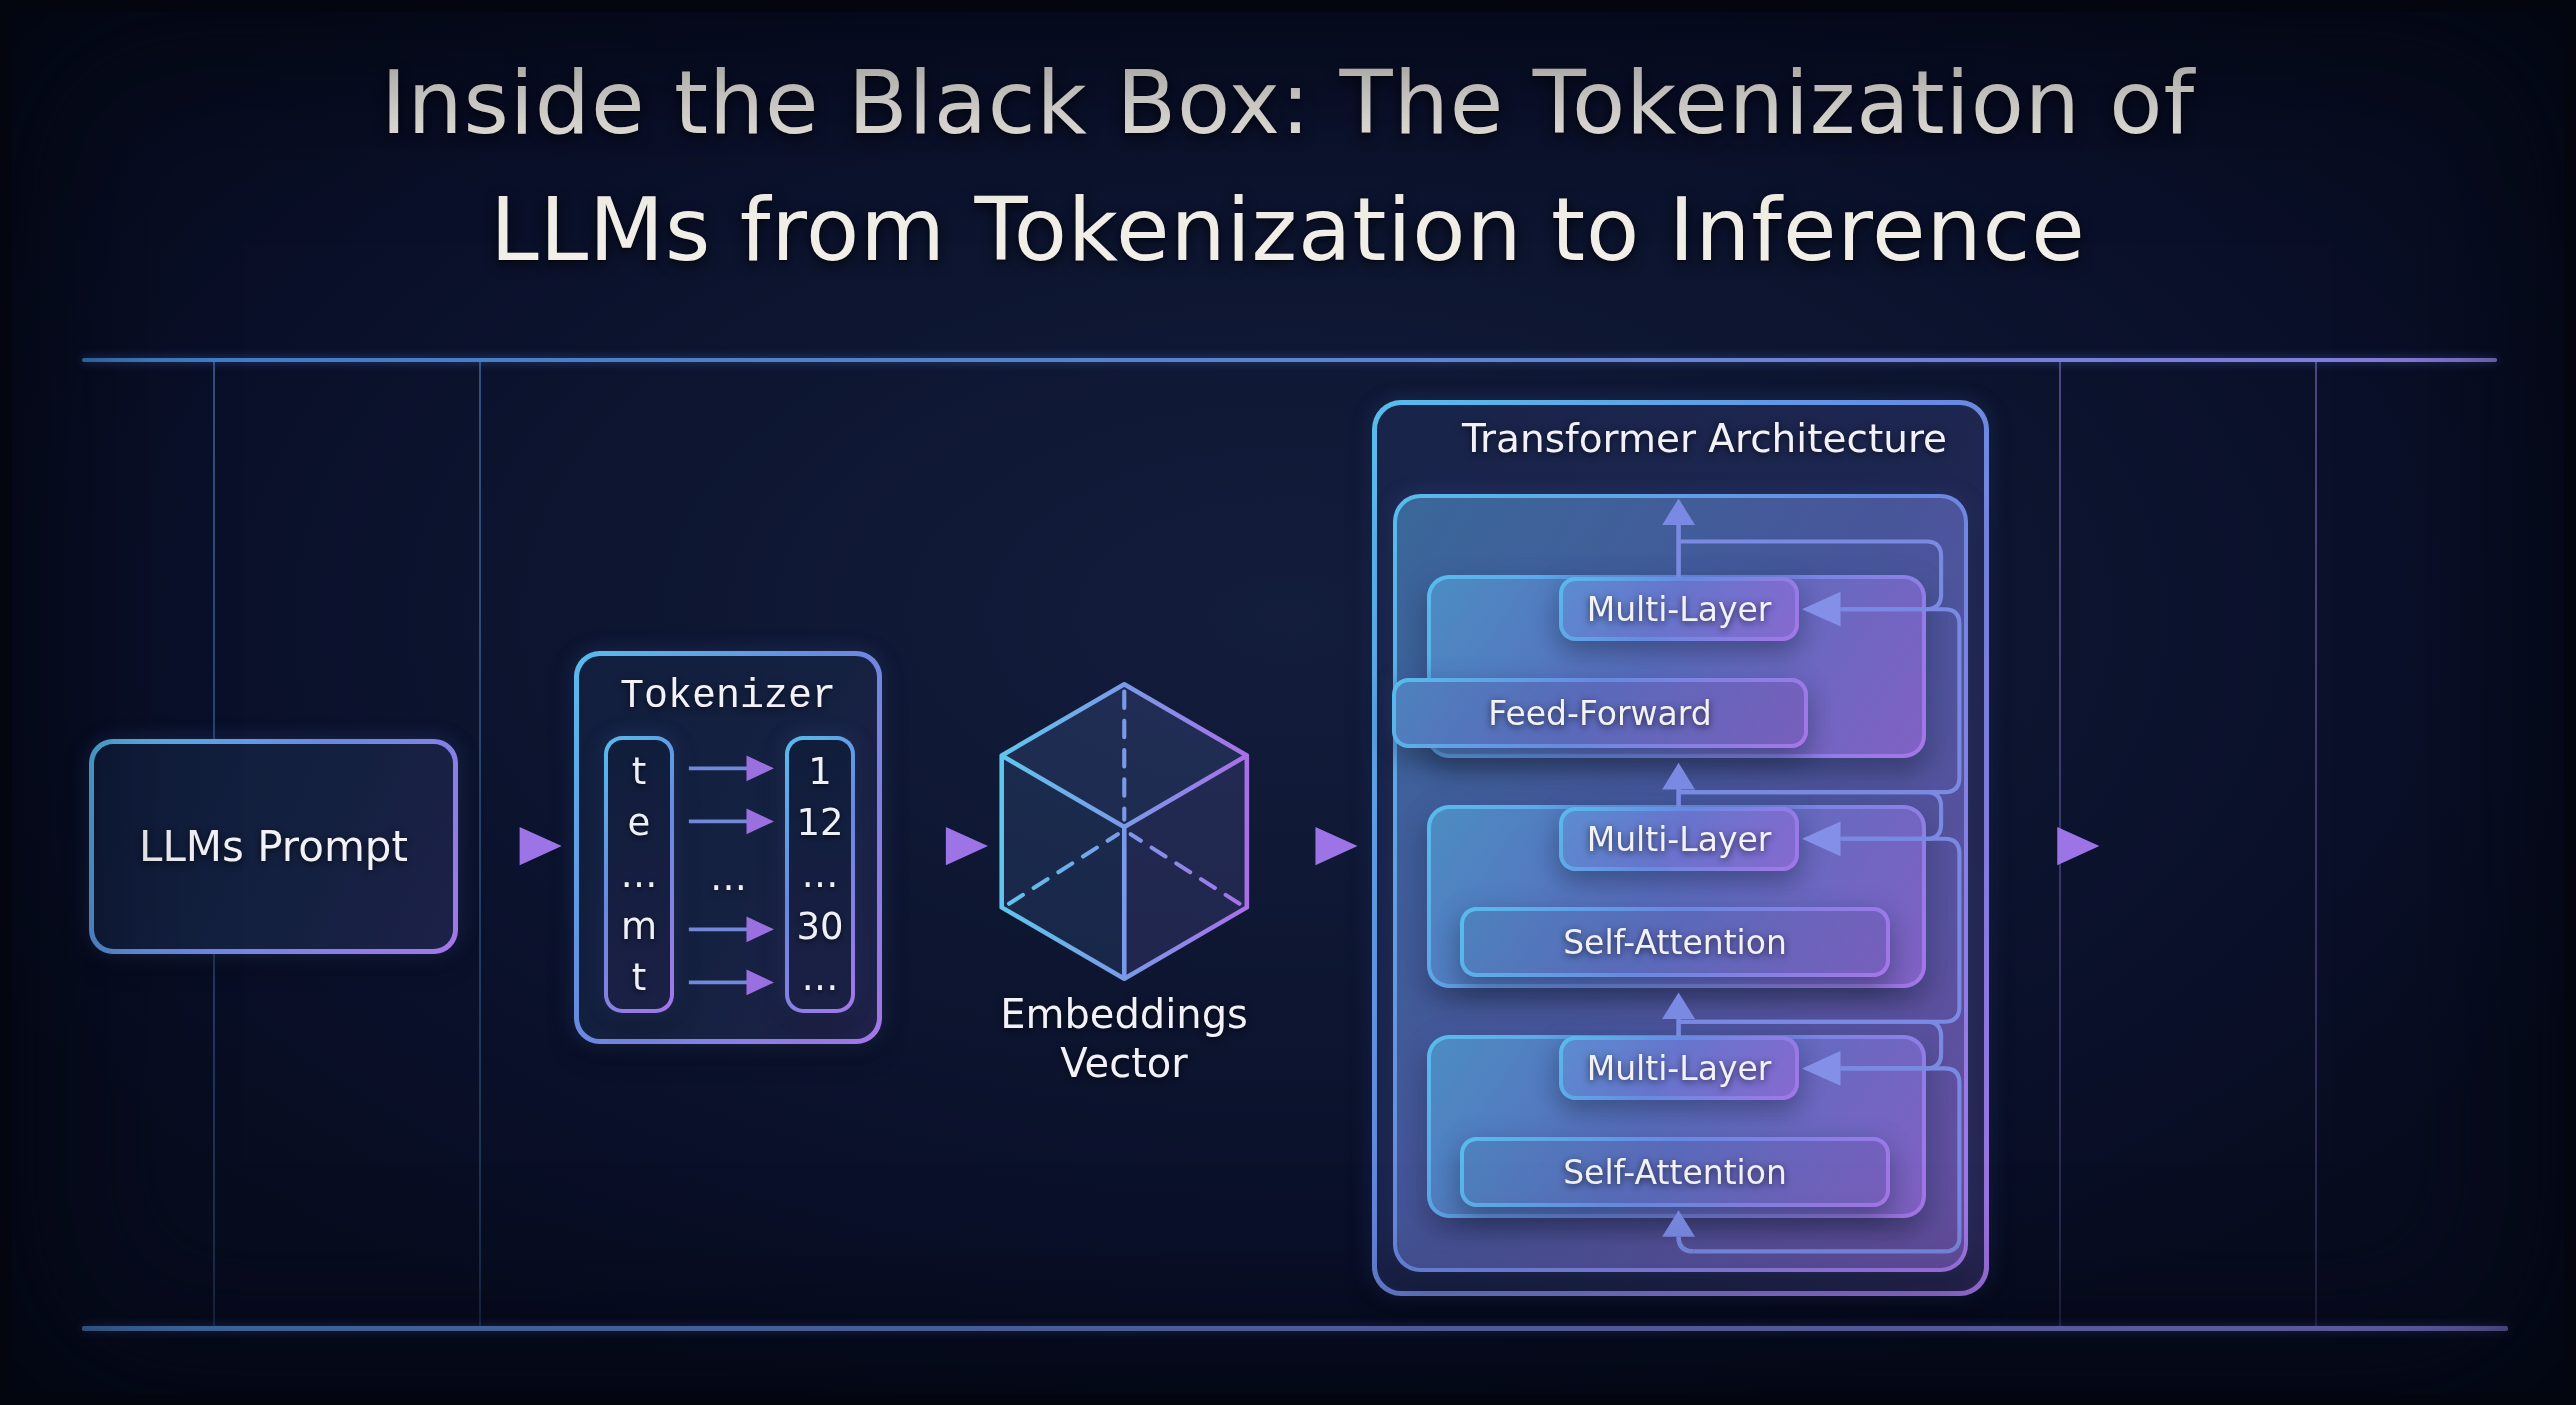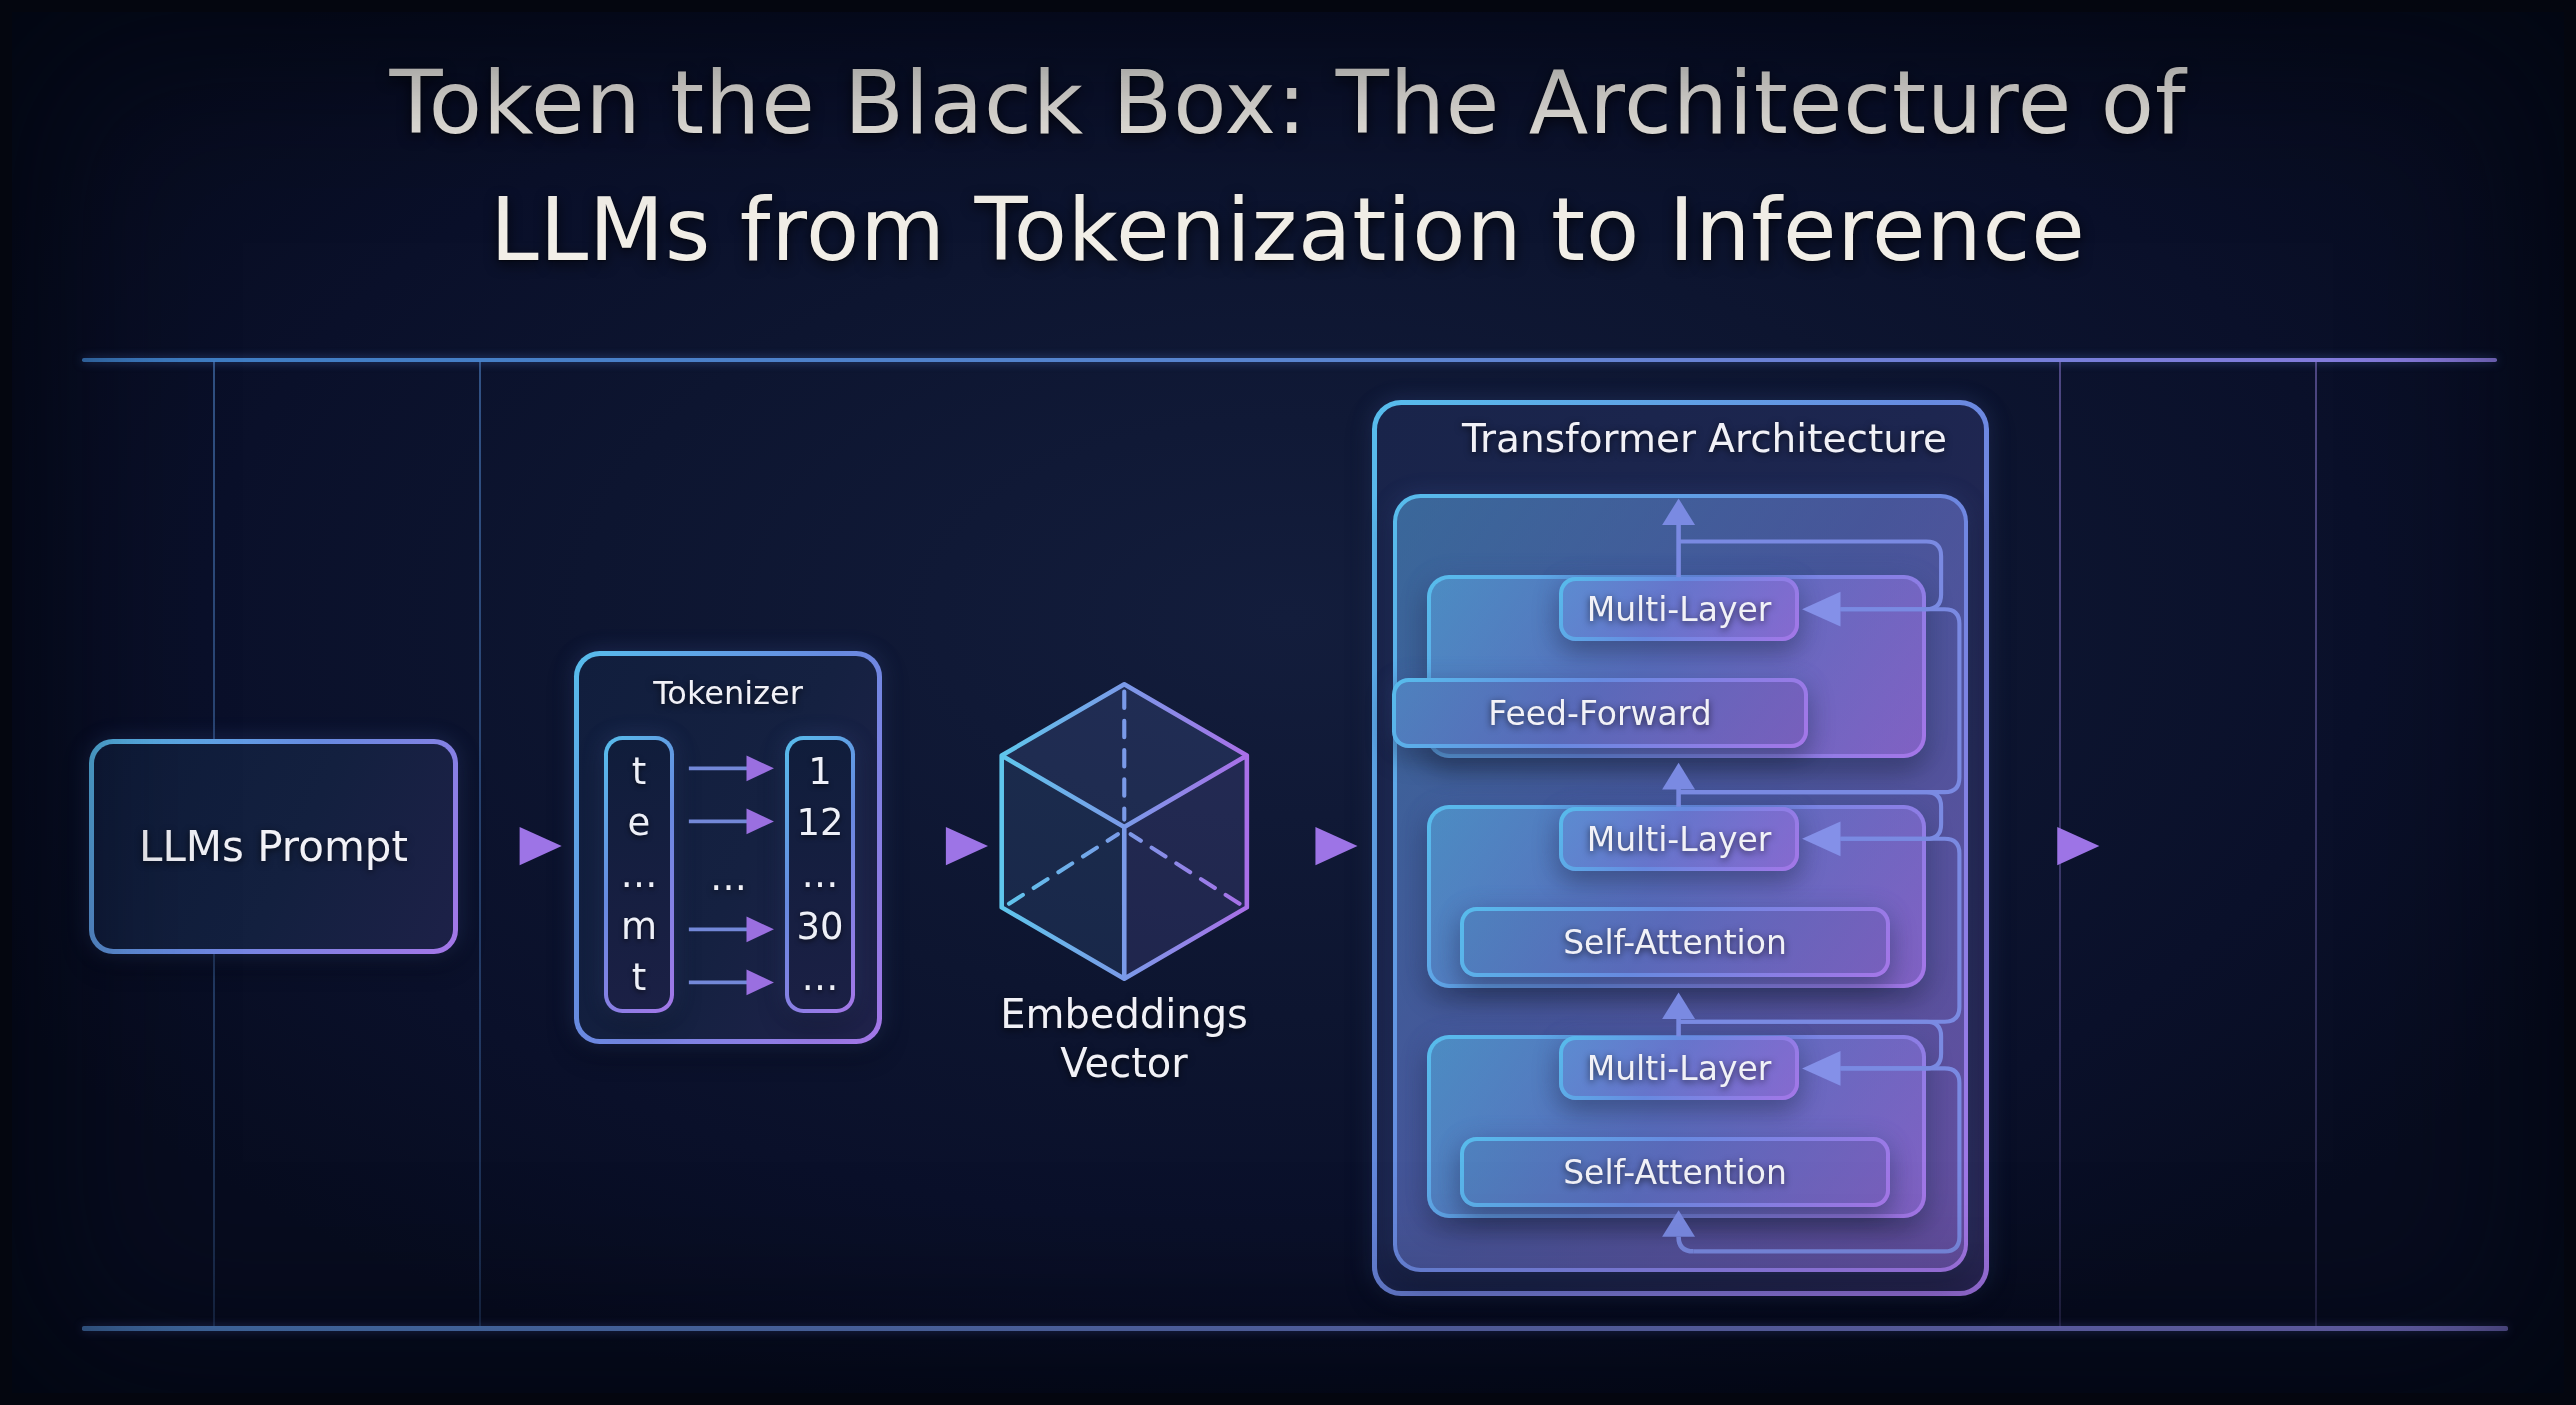--- a/index.html
+++ b/index.html
@@ -24,36 +24,36 @@
   .vline.b{background:linear-gradient(180deg,rgba(80,134,205,.55),rgba(80,134,205,.25));}
   .vline.p{background:linear-gradient(180deg,rgba(142,122,214,.5),rgba(142,122,214,.22));}
   
   .gb{position:absolute;box-sizing:border-box;padding:var(--bw,4.6px);border-radius:var(--r,22px);
     background:var(--bord,linear-gradient(125deg,#57bdec 0%,#678ae0 45%,#a576e8 100%));
     box-shadow:0 0 22px rgba(95,130,235,.22), 0 9.1px 25.6px rgba(0,0,0,.38);}
   .gb>.in{width:100%;height:100%;border-radius:calc(var(--r,22px) - var(--bw,4.6px));
     background:var(--fill,linear-gradient(115deg,#0f1c3a 0%,#13203f 55%,#1d2148 100%));
     display:flex;align-items:center;justify-content:center;position:relative;box-sizing:border-box;}
   .lbl{color:#f1f1f7;text-shadow:0 1.8px 7.3px rgba(0,0,0,.65);white-space:nowrap;}
-  .f46{font-size:42px;} .f44{font-size:40px;} .f43{font-size:39px;padding-left:24px;} .f42{font-size:32px;}
+  .f46{font-size:42px;} .f44{font-size:40px;} .f43{font-size:39px;padding-left:24px;} .f42{font-size:40px;font-family:Liberation Mono, monospace;}
   .f40{font-size:37px;} .f36{font-size:33px;}
   .tok-title{position:absolute;left:0;right:0;top:18.3px;text-align:center;}
   .col .in{flex-direction:column;justify-content:space-around;padding:5.5px 0;}
   .col .in span{line-height:1;color:#eef0f8;text-shadow:0 1.8px 5.5px rgba(0,0,0,.6);}
   .abs-text{position:absolute;z-index:6;text-align:center;}
   svg.overlay{position:absolute;left:0;top:0;z-index:20;pointer-events:none;}
   .txt-vec{line-height:1.22;}
 </style>
 </head>
 <body>
 
 <div class="stage">
 
   <div class="title">
-    <div>Token the Black Box: The Architecture of</div>
+    <div>Inside the Black Box: The Tokenization of</div>
     <div>LLMs from Tokenization to Inference</div>
   </div>
 
   <div class="hline top"></div>
   <div class="hline bottom"></div>
   <div class="vline b" style="left:213px"></div>
   <div class="vline b" style="left:479px"></div>
   <div class="vline p" style="left:2059px"></div>
   <div class="vline p" style="left:2315px"></div>
 

